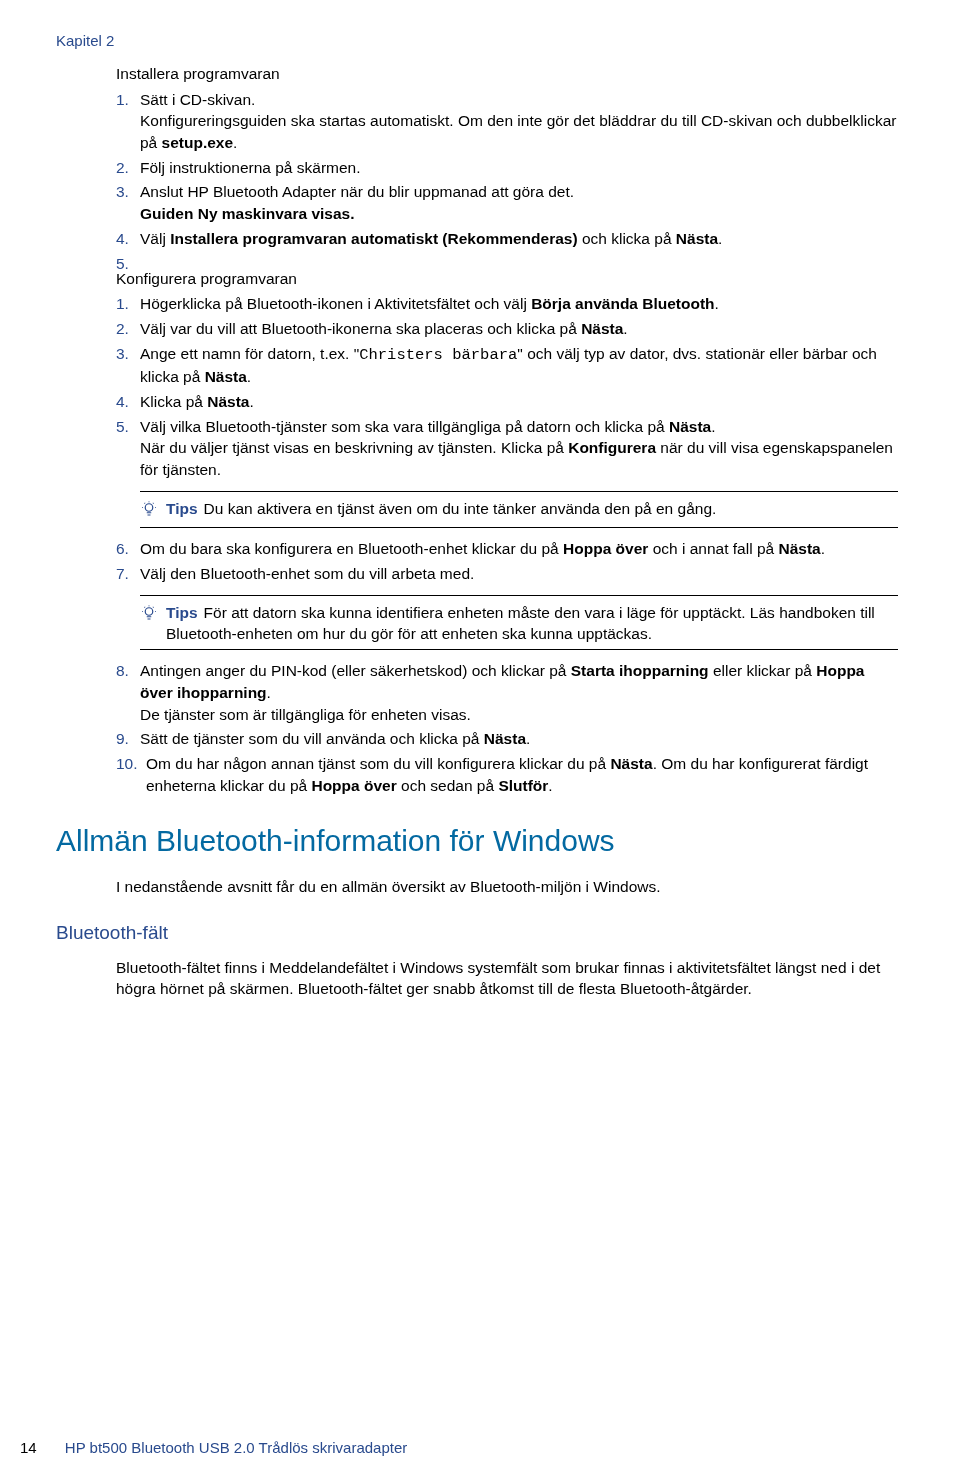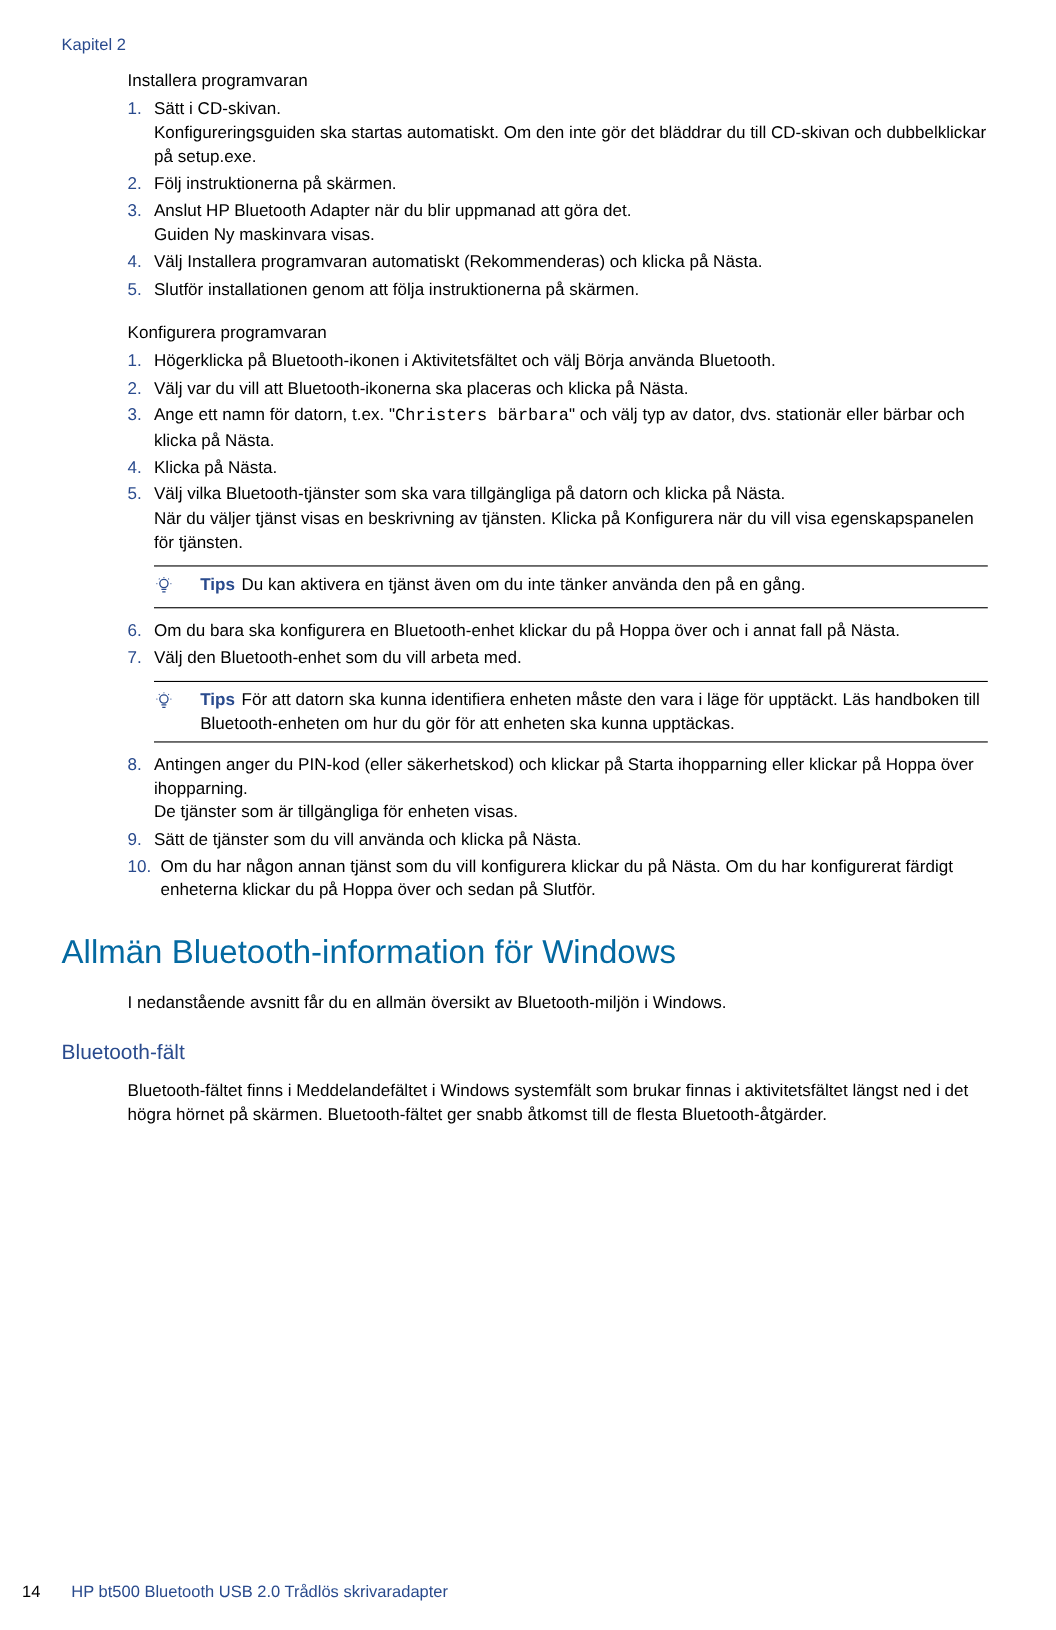--- a/index.html
+++ b/index.html
@@ -37,33 +37,33 @@
     padding-left: 24px;
     margin-bottom: 3px;
   }
   ol.steps > li .num {
     position: absolute;
     left: 0;
     top: 0;
     color: #294A8D;
     font-weight: normal;
   }
-  .bold { font-weight: normal; margin-top: 47px; }
+  .bold { font-weight: bold; margin-top: 47px; }
   .mono { font-family: "Courier New", monospace; font-size: 15.5px; }
   .tip-block {
     margin: 10px 0 10px 24px;
   }
   .tip-rule {
     border-top: 1px solid #000;
     margin: 2px 0 4px 0;
   }
   .tip-content {
     display: flex;
     align-items: flex-start;
-    gap: 24px;
+    gap: 8px;
     padding: 2px 0;
   }
   .tip-icon {
     flex: 0 0 auto;
     margin-top: 2px;
   }
   .tip-label {
     color: #294A8D;
     font-weight: bold;
     margin-right: 6px;
@@ -117,21 +117,20 @@
       <span class="num">3.</span>
       <span>Anslut HP Bluetooth Adapter när du blir uppmanad att göra det.</span><br>
       <span class="bold">Guiden Ny maskinvara visas.</span>
     </li>
     <li>
       <span class="num">4.</span>
       <span>Välj </span><span class="bold">Installera programvaran automatiskt (Rekommenderas)</span><span> och klicka på </span><span class="bold">Nästa</span><span>.</span>
     </li>
     <li>
       <span class="num">5.</span>
-      <span>Slutför installationen genom att följa instruktionerna på skärmen.</span>
     </li>
   </ol>
 
   <div class="section-heading">Konfigurera programvaran</div>
 
   <ol class="steps" style="margin-bottom:0;">
     <li>
       <span class="num">1.</span>
       <span>Högerklicka på Bluetooth-ikonen i Aktivitetsfältet och välj </span><span class="bold">Börja använda Bluetooth</span><span>.</span>
     </li>

